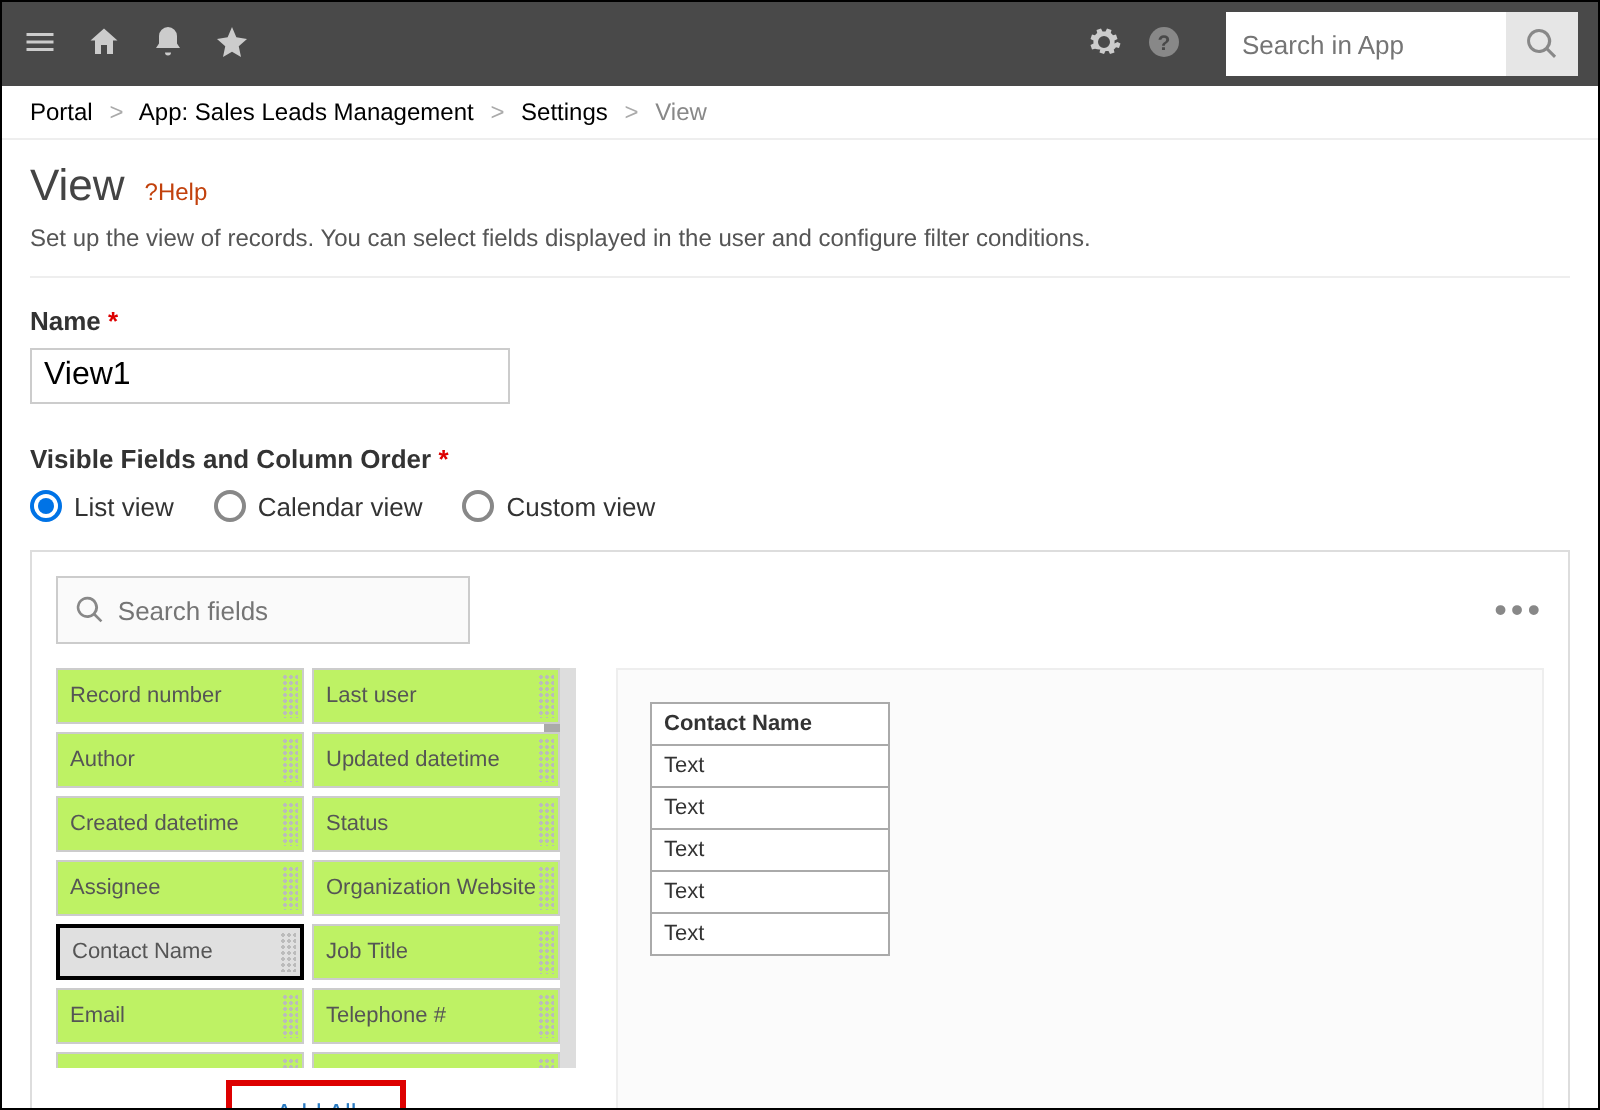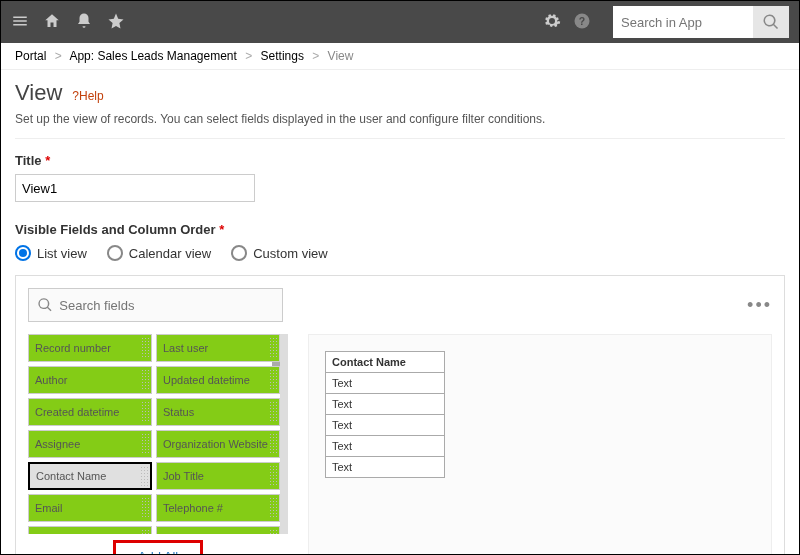--- a/index.html
+++ b/index.html
@@ -18,38 +18,38 @@
 .breadcrumb .sep { margin: 0 5px; color: #aaa; }
 .breadcrumb .current { color: #888; }
 .main { padding: 10px 14px; }
 .titlerow { display: flex; align-items: baseline; gap: 10px; }
 h1 { font-size: 22px; font-weight: normal; color: #444; }
 .helplink { color: #c2410c; font-size: 12px; cursor: pointer; }
 .desc { font-size: 12px; color: #555; margin: 6px 0 12px; }
 hr.divider { border: none; border-top: 1px solid #eee; margin-bottom: 14px; }
 .label { font-weight: bold; font-size: 13px; margin-bottom: 6px; }
 .req { color: #d00; }
-.name-input { width: 240px; height: 28px; border: 1px solid #ccc; padding: 0 6px; font-size: 13px; }
+.name-input { width: 240px; height: 28px; border: 1px solid #ccc; padding: 0 6px; font-size: 16px; }
 .section2 { margin-top: 20px; }
 .radios { display: flex; gap: 20px; margin: 8px 0 14px; align-items: center; }
 .radio-opt { display: flex; align-items: center; gap: 6px; cursor: pointer; }
 .radio-circ { width: 16px; height: 16px; border: 2px solid #888; border-radius: 50%; display: flex; align-items: center; justify-content: center; }
 .radio-circ.sel { border-color: #0073e6; }
 .radio-circ.sel::after { content: ""; width: 8px; height: 8px; background: #0073e6; border-radius: 50%; }
 .builder { border: 1px solid #ddd; padding: 12px; position: relative; }
 .builder-top { display: flex; justify-content: space-between; align-items: center; }
-.fieldsearch { display: flex; align-items: center; border: 1px solid #ccc; width: 255px; height: 34px; padding: 0 8px; background: #fafafa; }
+.fieldsearch { display: flex; align-items: center; border: 1px solid #ccc; width: 207px; height: 34px; padding: 0 8px; background: #fafafa; }
 .fieldsearch svg { fill: #888; width: 18px; height: 18px; }
 .fieldsearch input { border: none; outline: none; background: transparent; margin-left: 6px; font-size: 13px; width: 100%; }
 .dots { color: #888; font-size: 18px; letter-spacing: 2px; cursor: pointer; }
 .builder-body { display: flex; gap: 20px; margin-top: 12px; }
 .fieldpanel { width: 260px; position: relative; }
 .fieldlist-wrap { height: 200px; overflow: hidden; border-right: 8px solid #ddd; position: relative; }
 .fieldlist { display: grid; grid-template-columns: 1fr 1fr; gap: 4px; }
-.fielditem { border: 1px solid #ccc; background: #84cc16; height: 28px; display: flex; align-items: center; padding: 0 6px; font-size: 11px; color: #555; position: relative; cursor: grab; }
+.fielditem { border: 1px solid #ccc; background: #bef264; height: 28px; display: flex; align-items: center; padding: 0 6px; font-size: 11px; color: #555; position: relative; cursor: grab; }
 .fielditem.sel { background: #e0e0e0; border: 2px solid #000; }
 .grip { position: absolute; right: 2px; top: 2px; bottom: 2px; width: 8px; background-image: radial-gradient(#bbb 1px, transparent 1px); background-size: 3px 3px; }
 .addall-wrap { text-align: center; margin-top: 6px; }
 .addall { border: 3px solid #d00; padding: 6px 22px; color: #2a7bc2; font-size: 13px; display: inline-block; cursor: pointer; background: #fff; }
 .preview { flex: 1; border: 1px solid #eee; background: #fbfbfb; padding: 16px; position: relative; }
 .preview-table { border-collapse: collapse; width: 120px; }
 .preview-table th, .preview-table td { border: 1px solid #aaa; padding: 4px 6px; font-size: 11px; text-align: left; background: #fff; }
 .preview-table th { font-weight: bold; }
 .clearall { position: absolute; right: 8px; bottom: 6px; color: #d00; font-size: 12px; cursor: pointer; }
 .scrollthumb { position: absolute; right: 0; top: 0; width: 8px; height: 48px; background: #aaa; }
@@ -104,21 +104,21 @@
 
 <div class="main">
   <div class="titlerow">
     <h1>View</h1>
     <span class="helplink">?Help</span>
   </div>
   <div class="desc">Set up the view of records. You can select fields displayed in the user and configure filter conditions.</div>
   <hr class="divider">
 
   <div class="label">
-    <span>Title</span> <span class="req">*</span>
+    <span>Name</span> <span class="req">*</span>
   </div>
   <input class="name-input" value="View1" style="">
 
   <div class="section2">
     <div class="label">
       <span>Visible Fields and Column Order</span> <span class="req">*</span>
     </div>
     <div class="radios">
       <div class="radio-opt">
         <div class="radio-circ sel"></div>

